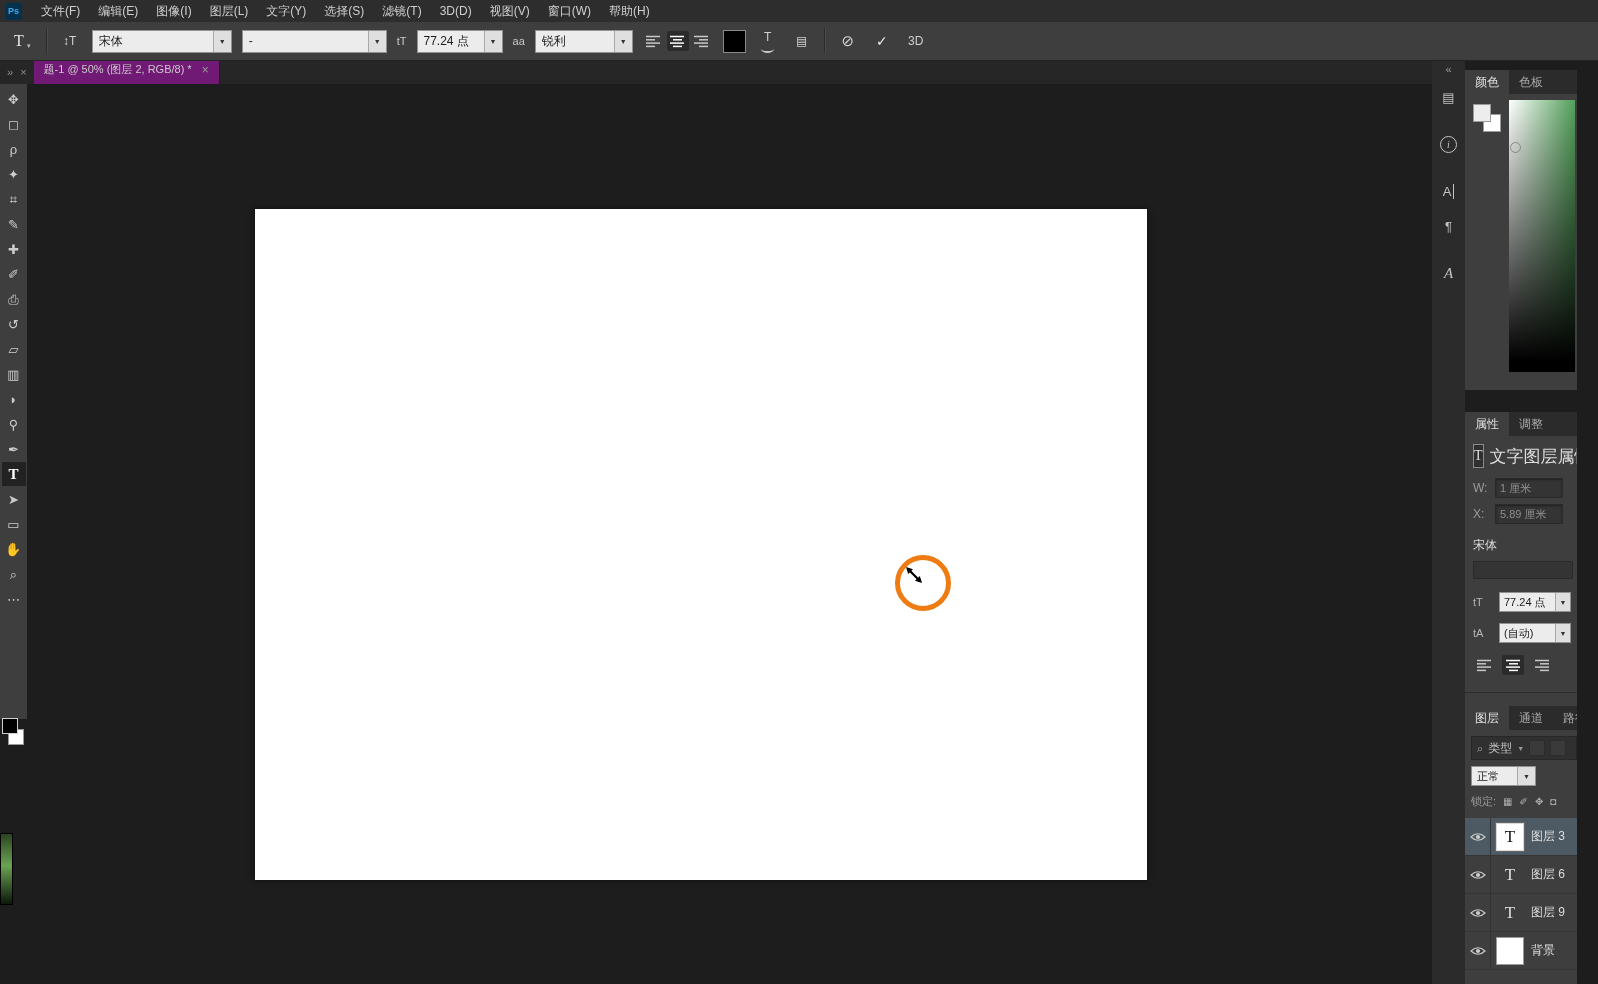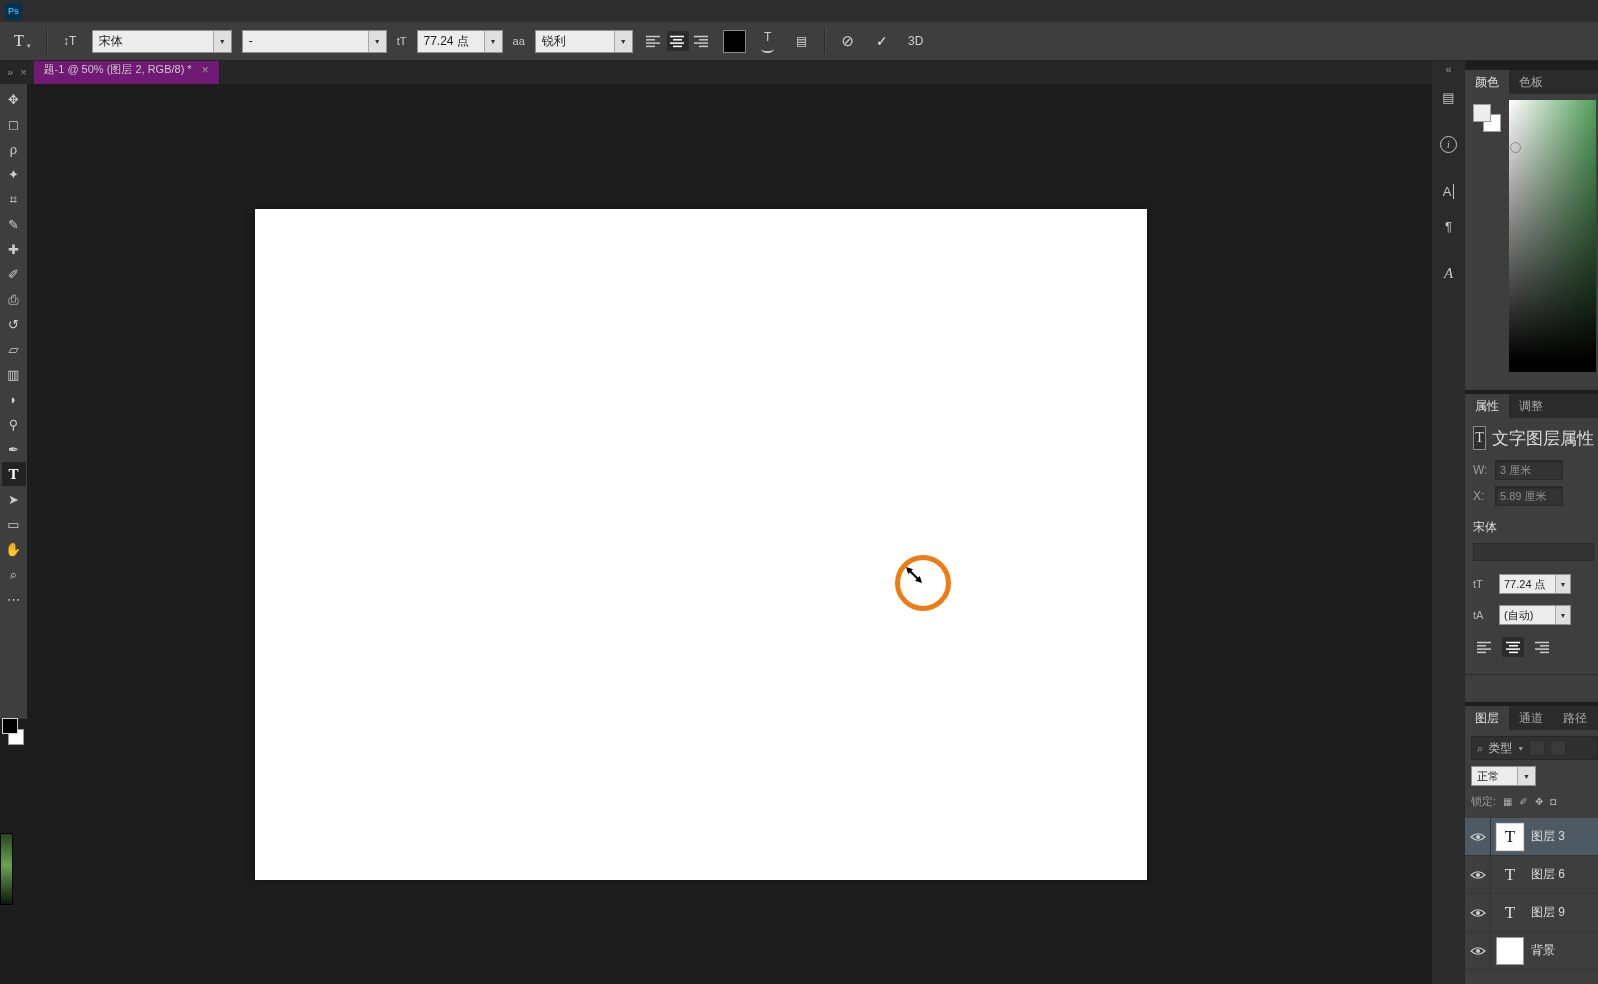--- a/index.html
+++ b/index.html
@@ -84,23 +84,23 @@
   .dock-btn{width:26px;height:26px;display:flex;align-items:center;justify-content:center;background:none;
             border:none;color:#c5c5c5;font-size:13px;margin-bottom:9px;padding:0}
   .mt12{margin-top:12px}
   .ci{width:15px;height:15px;border:1px solid #c5c5c5;border-radius:50%;display:flex;align-items:center;
       justify-content:center;font-size:10px;font-style:italic;font-family:"Liberation Serif",serif}
   .char-a{border-right:1px solid #c5c5c5;padding-right:2px;font-size:13px}
   .glyph-a{font-family:"Liberation Serif","DejaVu Serif",serif;font-style:italic;font-size:15px}
 
   
   .panels{position:absolute;left:1465px;top:60px;width:133px;height:924px}
-  .panel{position:absolute;left:0;width:133px;background:#3e3e3e;overflow:hidden}
+  .panel{position:absolute;left:0;width:112px;background:#3e3e3e;overflow:hidden}
   .panel-color{top:10px;height:320px}
-  .panel-props{top:334px;height:308px}
+  .panel-props{top:352px;height:308px}
   .panel-layers{top:646px;height:278px}
   .ptabs{height:24px;background:#2b2b2b;display:flex;align-items:stretch;width:160px}
   .ptab{padding:0 10px;display:flex;align-items:center;font-size:12px;color:#a8a8a8;white-space:nowrap}
   .ptab.active{background:#3e3e3e;color:#e0e0e0}
   .pbody{position:relative;height:calc(100% - 24px)}
 
   
   .cp-swatches{position:absolute;left:8px;top:10px;width:28px;height:28px}
   .cp-back{position:absolute;right:0;bottom:0;width:16px;height:16px;background:#fff;border:1px solid #9a9a9a}
   .cp-front{position:absolute;left:0;top:0;width:16px;height:16px;background:#ededed;border:1px solid #9a9a9a}
@@ -152,20 +152,34 @@
   .lname{white-space:nowrap}
   .layer-row.selected{background:#4e5a63}
   .layer-row.selected .thumb{background:#fff;color:#111;box-shadow:0 0 0 1px #d8d8d8,0 0 0 2px #666}
   .layer-row.bg-layer .thumb{background:#fff;box-shadow:0 0 0 1px #999}
 </style>
 </head>
 <body>
 
 <div class="menubar">
   <div class="ps-logo">Ps</div>
+  <div class="menu-items">
+
+  <span class="menu-item">文件(F)</span>
+      <span class="menu-item">编辑(E)</span>
+      <span class="menu-item">图像(I)</span>
+      <span class="menu-item">图层(L)</span>
+      <span class="menu-item">文字(Y)</span>
+      <span class="menu-item">选择(S)</span>
+      <span class="menu-item">滤镜(T)</span>
+      <span class="menu-item">3D(D)</span>
+      <span class="menu-item">视图(V)</span>
+      <span class="menu-item">窗口(W)</span>
+      <span class="menu-item">帮助(H)</span>
+    </div>
 </div>
 
 <div class="optionsbar">
   <button class="tool-preset">
     <span class="tp-t">T</span>
     <span class="tp-arrow">▼</span>
   </button>
   <div class="sep"></div>
   <button class="ob-btn">
     <span>↕T</span>
@@ -396,21 +410,21 @@
       <span class="ptab active">属性</span>
       <span class="ptab">调整</span>
     </div>
     <div class="pbody">
       <div class="prow pr-header">
         <span class="props-thumb">T</span>
         <span class="props-title">文字图层属性</span>
       </div>
       <div class="prow pr-w">
         <span class="field-label">W:</span>
-        <span class="mini-field">3 厘米</span>
+        <span class="mini-field">1 厘米</span>
       </div>
       <div class="prow pr-x">
         <span class="field-label">X:</span>
         <span class="mini-field">5.89 厘米</span>
       </div>
       <div class="prow pr-font">
         <span class="font-name">宋体</span>
       </div>
       <div class="prow pr-style">
         <span class="style-field"></span>

